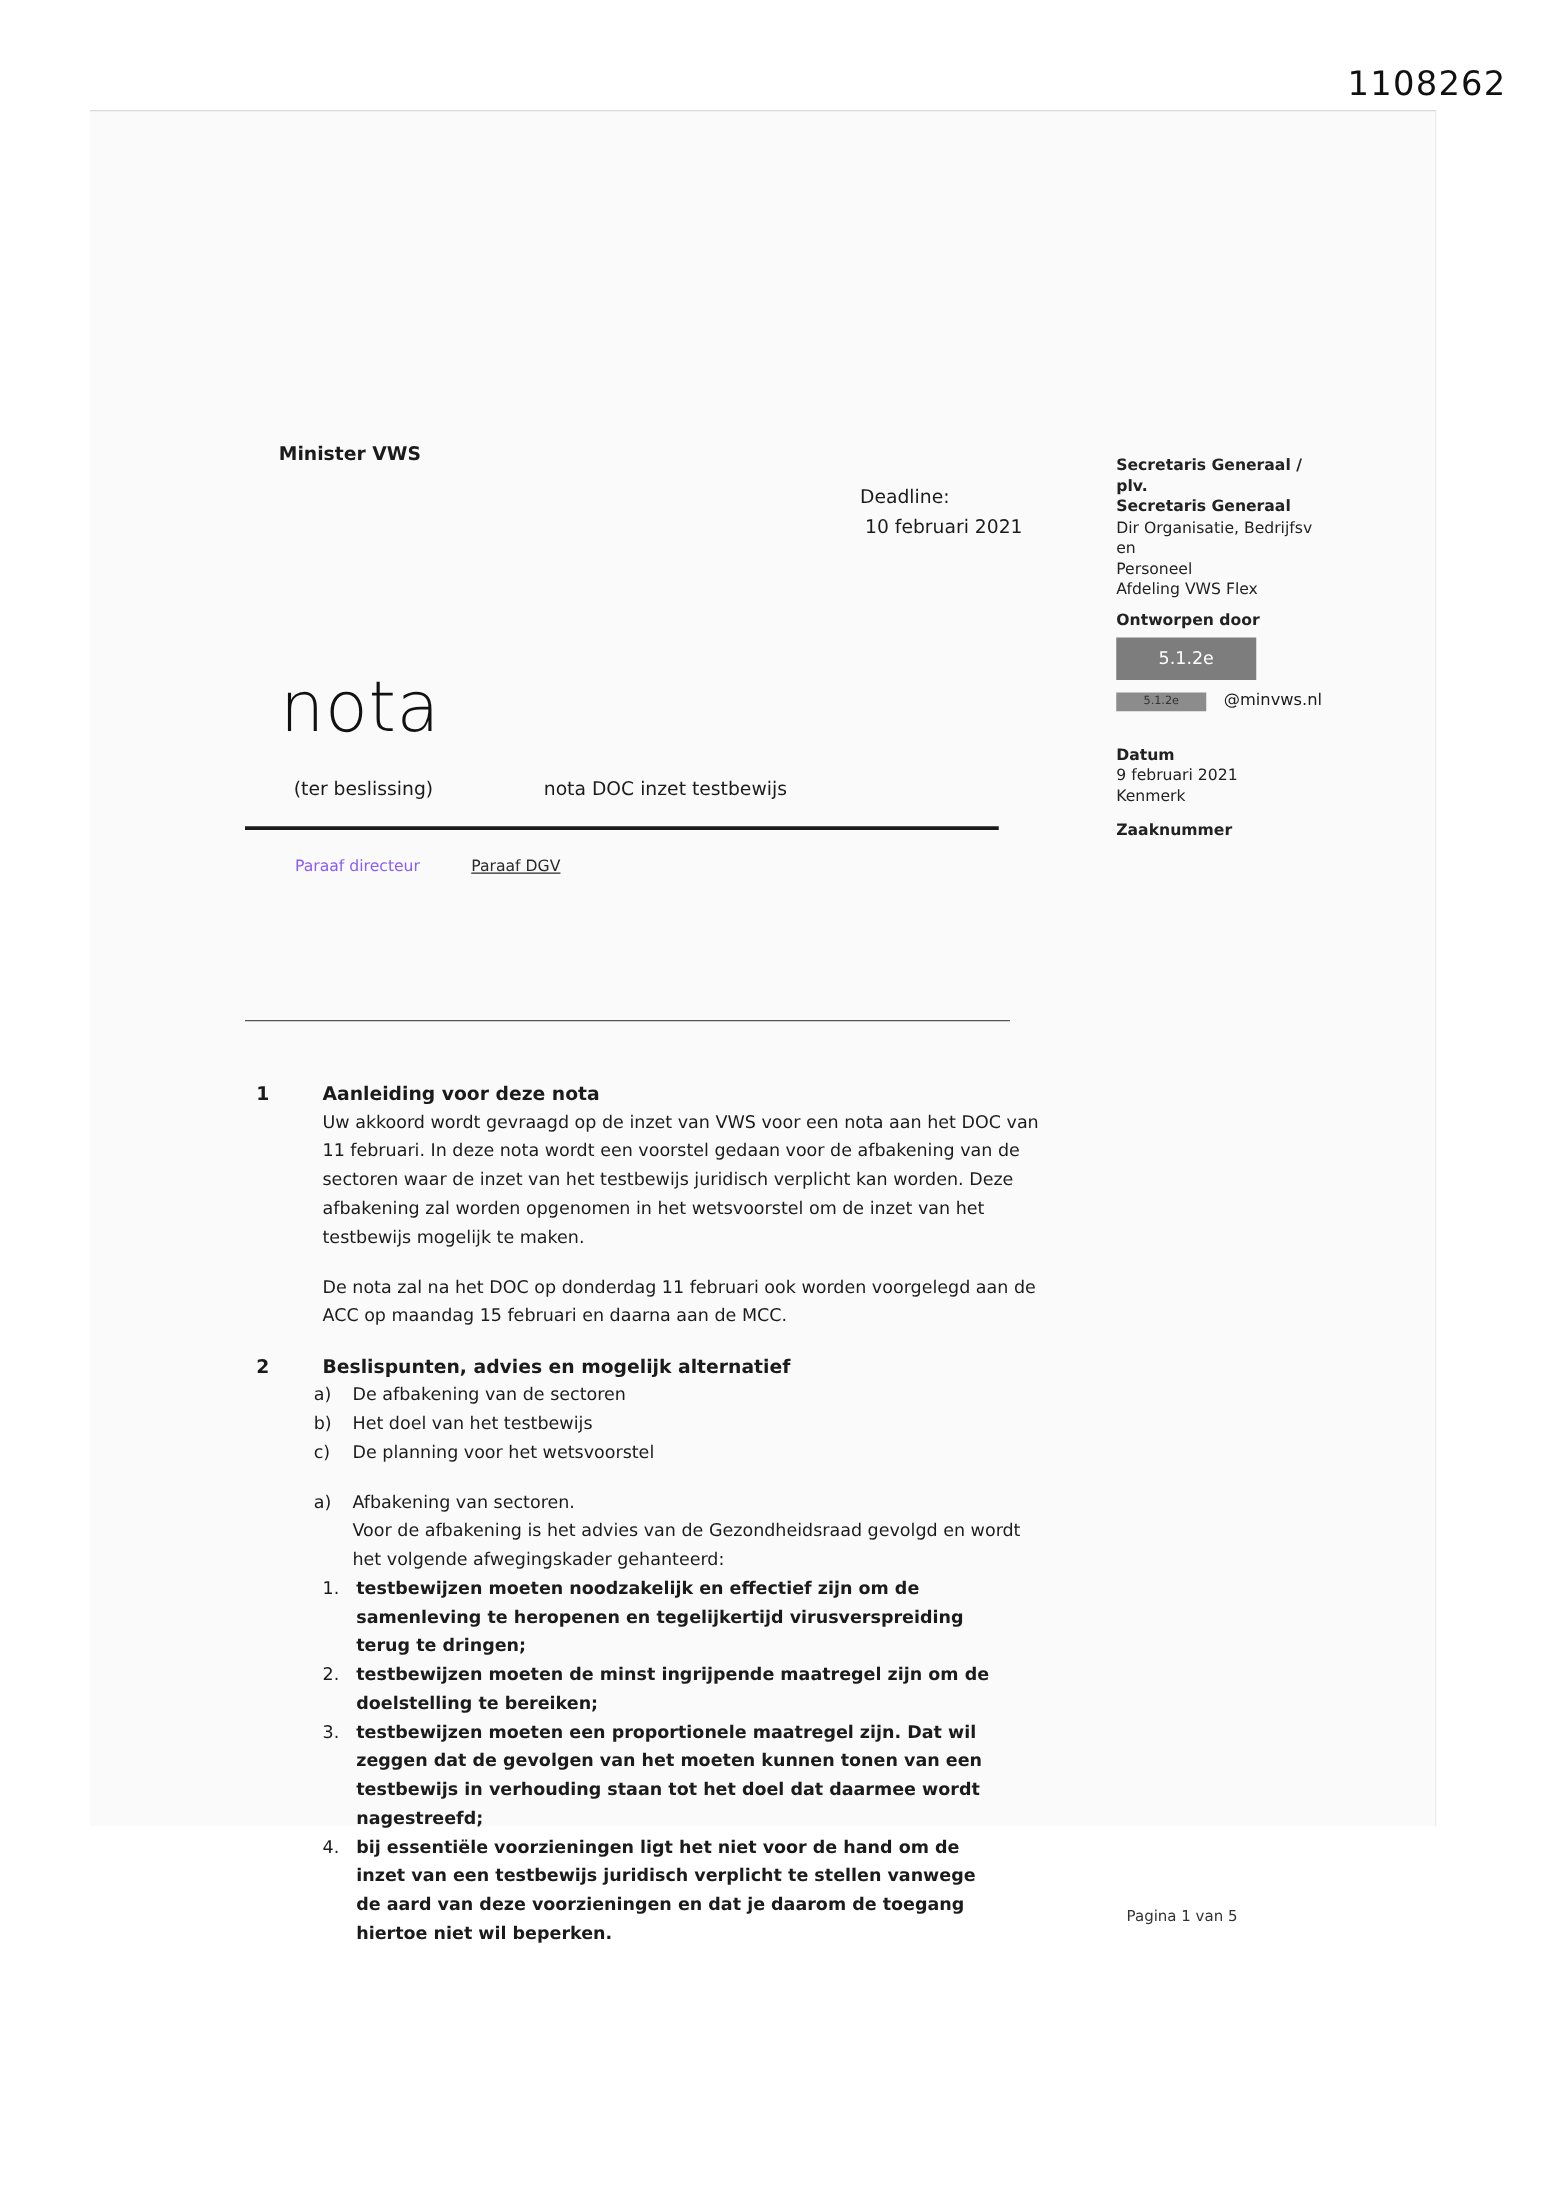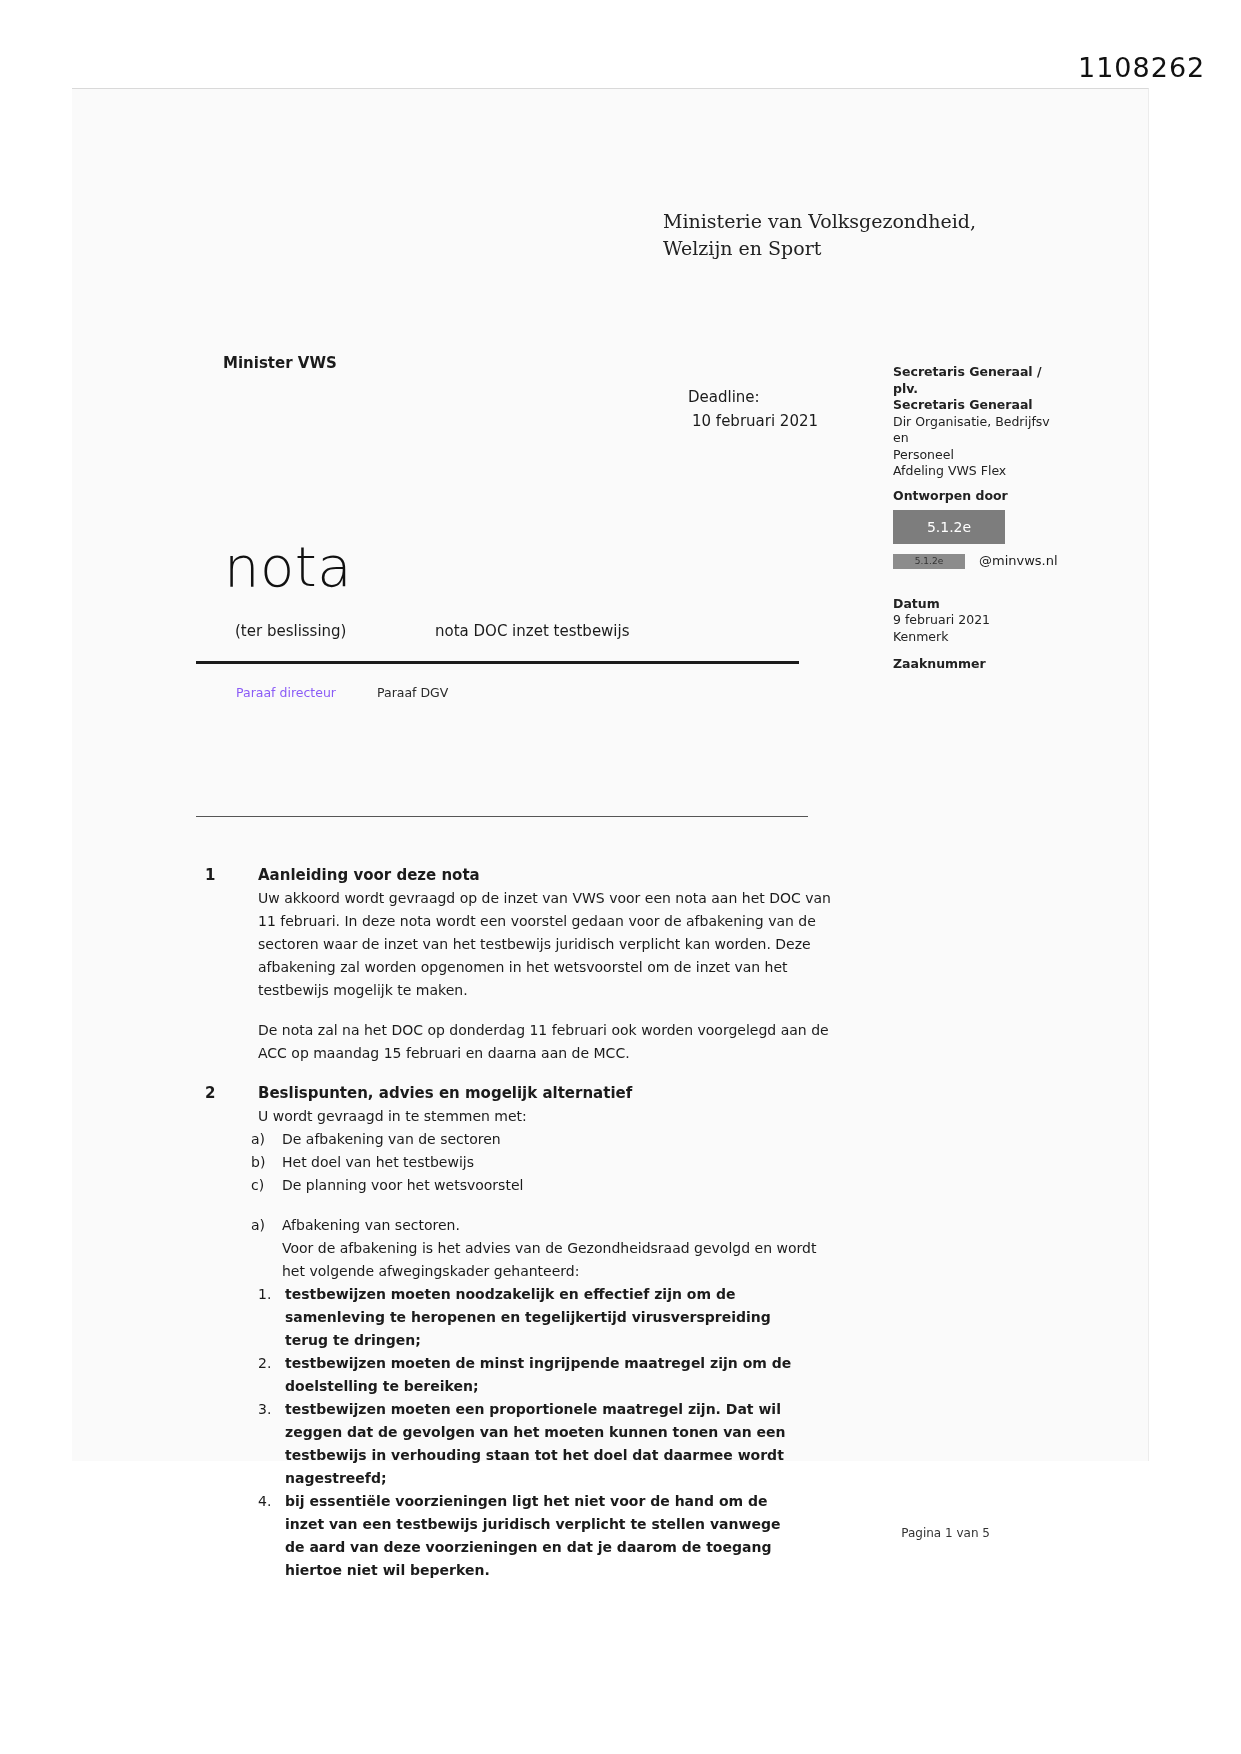--- a/index.html
+++ b/index.html
@@ -24,21 +24,21 @@
   .email{font-size:13px;margin-left:14px;color:#1b1b1b;}
   .sb-datum{margin-top:26px;font-weight:bold;}
   .sb-kenmerk{margin-top:0;font-weight:normal;}
   .sb-zaak{margin-top:11px;font-weight:bold;}
   .title-nota{position:absolute;left:224px;top:534px;font-size:56px;font-weight:300;
               letter-spacing:0.5px;color:#111;text-align:right;}
   .subtitle-left{position:absolute;left:235px;top:622px;font-size:15px;}
   .subtitle-right{position:absolute;left:435px;top:622px;font-size:15px;}
   .rule-thick{position:absolute;left:196px;top:661px;width:603px;height:3px;background:#1b1b1b;}
   .paraaf-left{position:absolute;left:236px;top:685px;font-size:12.5px;color:#8b5cf6;}
-  .paraaf-right{position:absolute;left:377px;top:685px;font-size:12.5px;color:#2a2a2a;}
+  .paraaf-right{position:absolute;left:377px;top:685px;font-size:12.5px;color:#2a2a2a;text-decoration:underline;}
   .rule-thin{position:absolute;left:196px;top:816px;width:612px;height:1px;background:#555;}
   .content{position:absolute;left:205px;top:864px;width:648px;font-size:14px;line-height:23px;}
   .sec-heading{display:flex;font-weight:bold;font-size:15px;}
   .sec-num{width:53px;flex:0 0 53px;}
   .para{margin-left:53px;width:595px;}
   .gap{height:17px;}
   .opt-row{display:flex;margin-left:46px;}
   .opt-marker{flex:0 0 31px;}
   .crit-row{display:flex;margin-left:53px;}
   .crit-marker{flex:0 0 27px;}
@@ -49,24 +49,20 @@
 </style>
 </head>
 <body>
 
 <div class="canvas">
 
   <div class="scan-area"></div>
 
   <div class="doc-number">1108262</div>
 
-  <div class="ministry">
-    <div>Ministerie van Volksgezondheid,</div>
-    <div>Welzijn en Sport</div>
-  </div>
 
   <div class="recipient">Minister VWS</div>
 
   <div class="deadline-block">
     <div>Deadline:</div>
     <div class="deadline-value">10 februari 2021</div>
   </div>
 
   <div class="sidebar">
     <div class="sb-bold">Secretaris Generaal / plv.</div>
@@ -110,21 +106,20 @@
     <div class="para">Uw akkoord wordt gevraagd op de inzet van VWS voor een nota aan het DOC van 11 februari. In deze nota wordt een voorstel gedaan voor de afbakening van de sectoren waar de inzet van het testbewijs juridisch verplicht kan worden. Deze afbakening zal worden opgenomen in het wetsvoorstel om de inzet van het testbewijs mogelijk te maken.</div>
     <div class="gap"></div>
     <div class="para">De nota zal na het DOC op donderdag 11 februari ook worden voorgelegd aan de ACC op maandag 15 februari en daarna aan de MCC.</div>
 
     <div class="gap"></div>
 
     <div class="sec-heading">
       <span class="sec-num">2</span>
       <span>Beslispunten, advies en mogelijk alternatief</span>
     </div>
-    <div class="para">U wordt gevraagd in te stemmen met:</div>
 
     <div class="opt-row">
       <span class="opt-marker">a)</span>
       <span>De afbakening van de sectoren</span>
     </div>
     <div class="opt-row">
       <span class="opt-marker">b)</span>
       <span>Het doel van het testbewijs</span>
     </div>
     <div class="opt-row">

